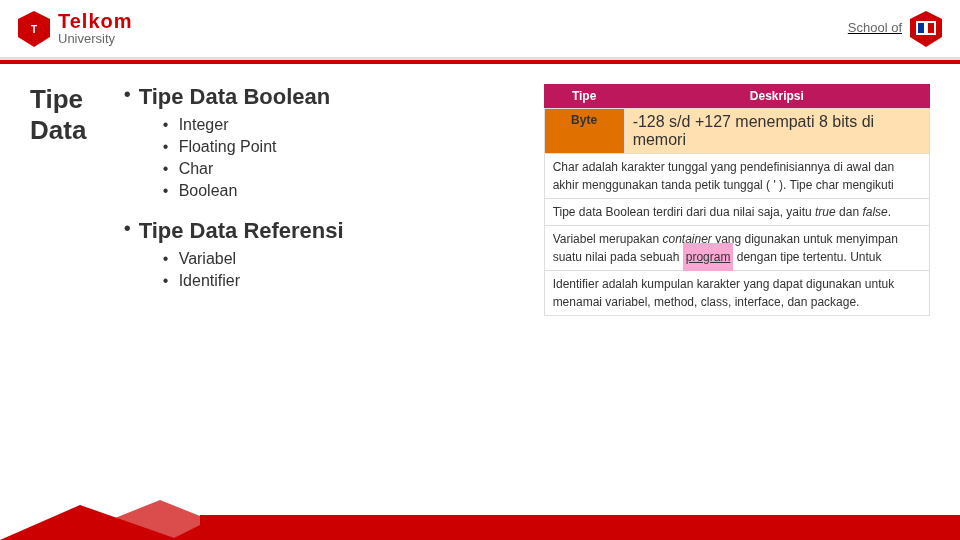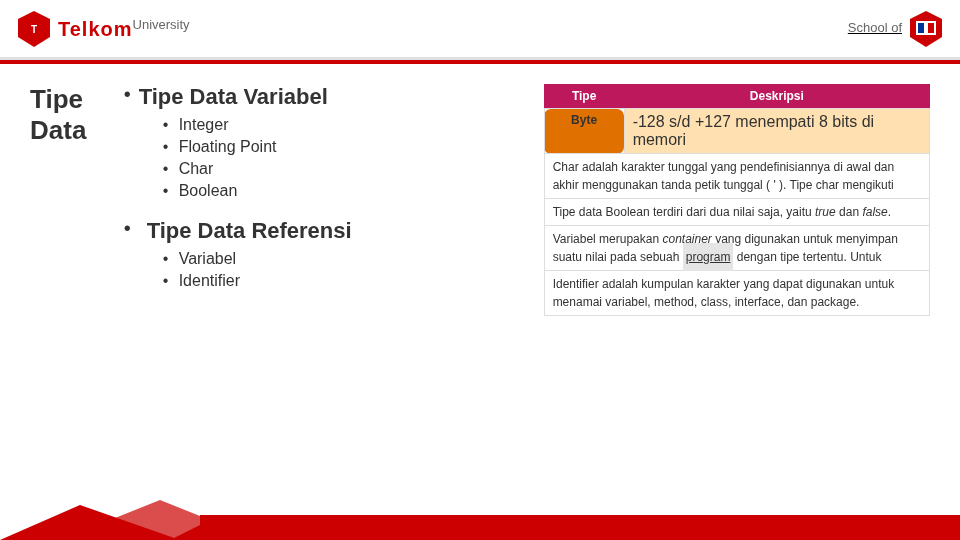--- a/index.html
+++ b/index.html
@@ -35,21 +35,21 @@
       gap: 6px;
     }
 
     .telkom-shield {
       width: 36px;
       height: 40px;
     }
 
     .telkom-text {
       display: flex;
-      flex-direction: row;
+      flex-direction: column;
       line-height: 1.1;
     }
 
     .telkom-text .brand {
       font-size: 20px;
       font-weight: bold;
       color: #cc0000;
       letter-spacing: 1px;
     }
 
@@ -199,38 +199,37 @@
       border: 1px solid #ddd;
       color: #333;
     }
 
     .byte-cell {
       background: #e07000;
       color: #fff;
       font-weight: bold;
       text-align: center;
       font-size: 12px;
-      border-radius: 7px;
     }
 
     .desc-cell {
       background: #ffe0b0;
       font-size: 16px;
     }
 
     .text-row td {
       background: #fff;
       border: none;
       padding: 3px 6px;
       font-size: 12px;
       line-height: 1.5;
     }
 
     .highlight-blue {
-      background: #e5e5e5;
+      background: #f9a8d4;
       padding: 7px 3px;
       text-decoration: underline;
     }
 
     
     .footer {
       position: absolute;
       bottom: 0;
       left: 0;
       right: 0;
@@ -276,34 +275,34 @@
 <div class="main-content">
   <h1 class="page-title">Tipe Data</h1>
 
   <div class="content-row">
 
     <div class="left-col">
 
       <div class="main-bullet-item">
         <span class="main-bullet-dot">•</span>
         <div>
-          <div class="section-title" style="margin-left:0; margin-bottom:6px;">Tipe Data Variabel</div>
+          <div class="section-title" style="margin-left:0; margin-bottom:6px;">Tipe Data Boolean</div>
           <ul class="bullet-list sub-bullets">
             <li><span>Integer</span></li>
             <li><span>Floating Point</span></li>
             <li><span>Char</span></li>
             <li><span>Boolean</span></li>
           </ul>
         </div>
       </div>
 
       <div class="main-bullet-item">
         <span class="main-bullet-dot">•</span>
         <div>
-          <div class="section-title" style="margin-left:8px; margin-bottom:6px;">Tipe Data Referensi</div>
+          <div class="section-title" style="margin-left:0; margin-bottom:6px;">Tipe Data Referensi</div>
           <ul class="bullet-list sub-bullets">
             <li><span>Variabel</span></li>
             <li><span>Identifier</span></li>
           </ul>
         </div>
       </div>
     </div>
 
     <div class="right-col">
       <table class="data-table">

